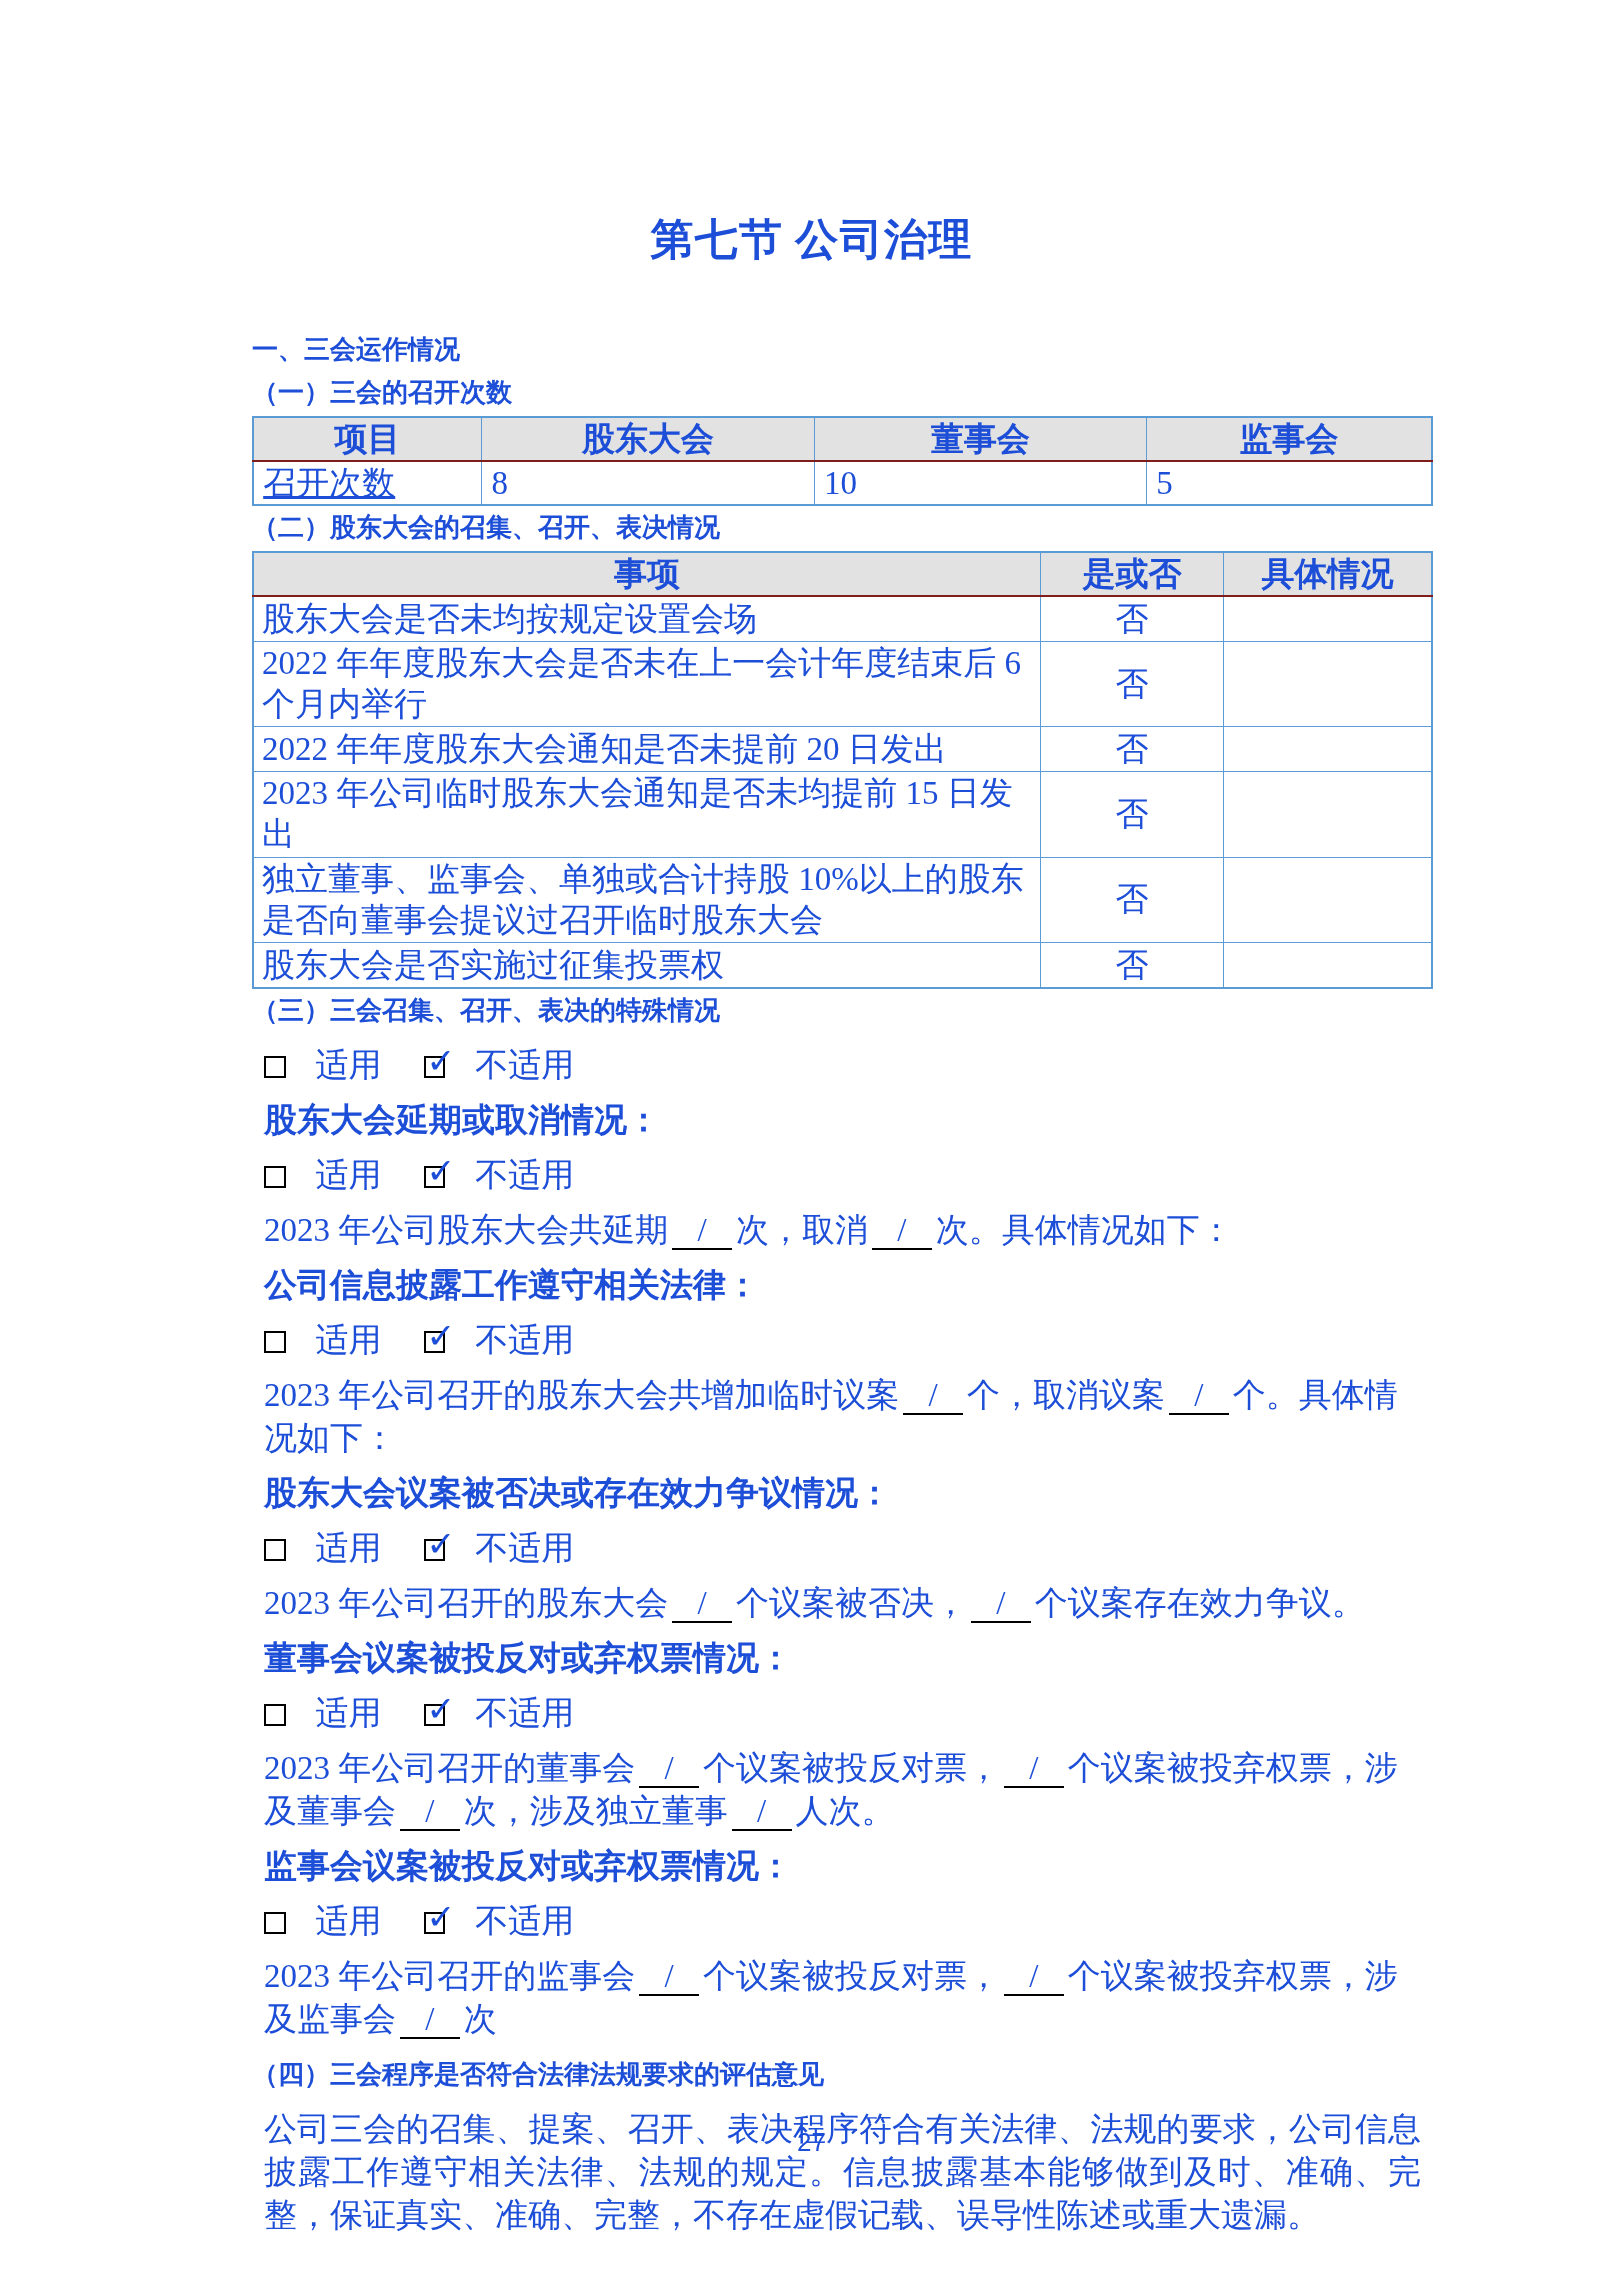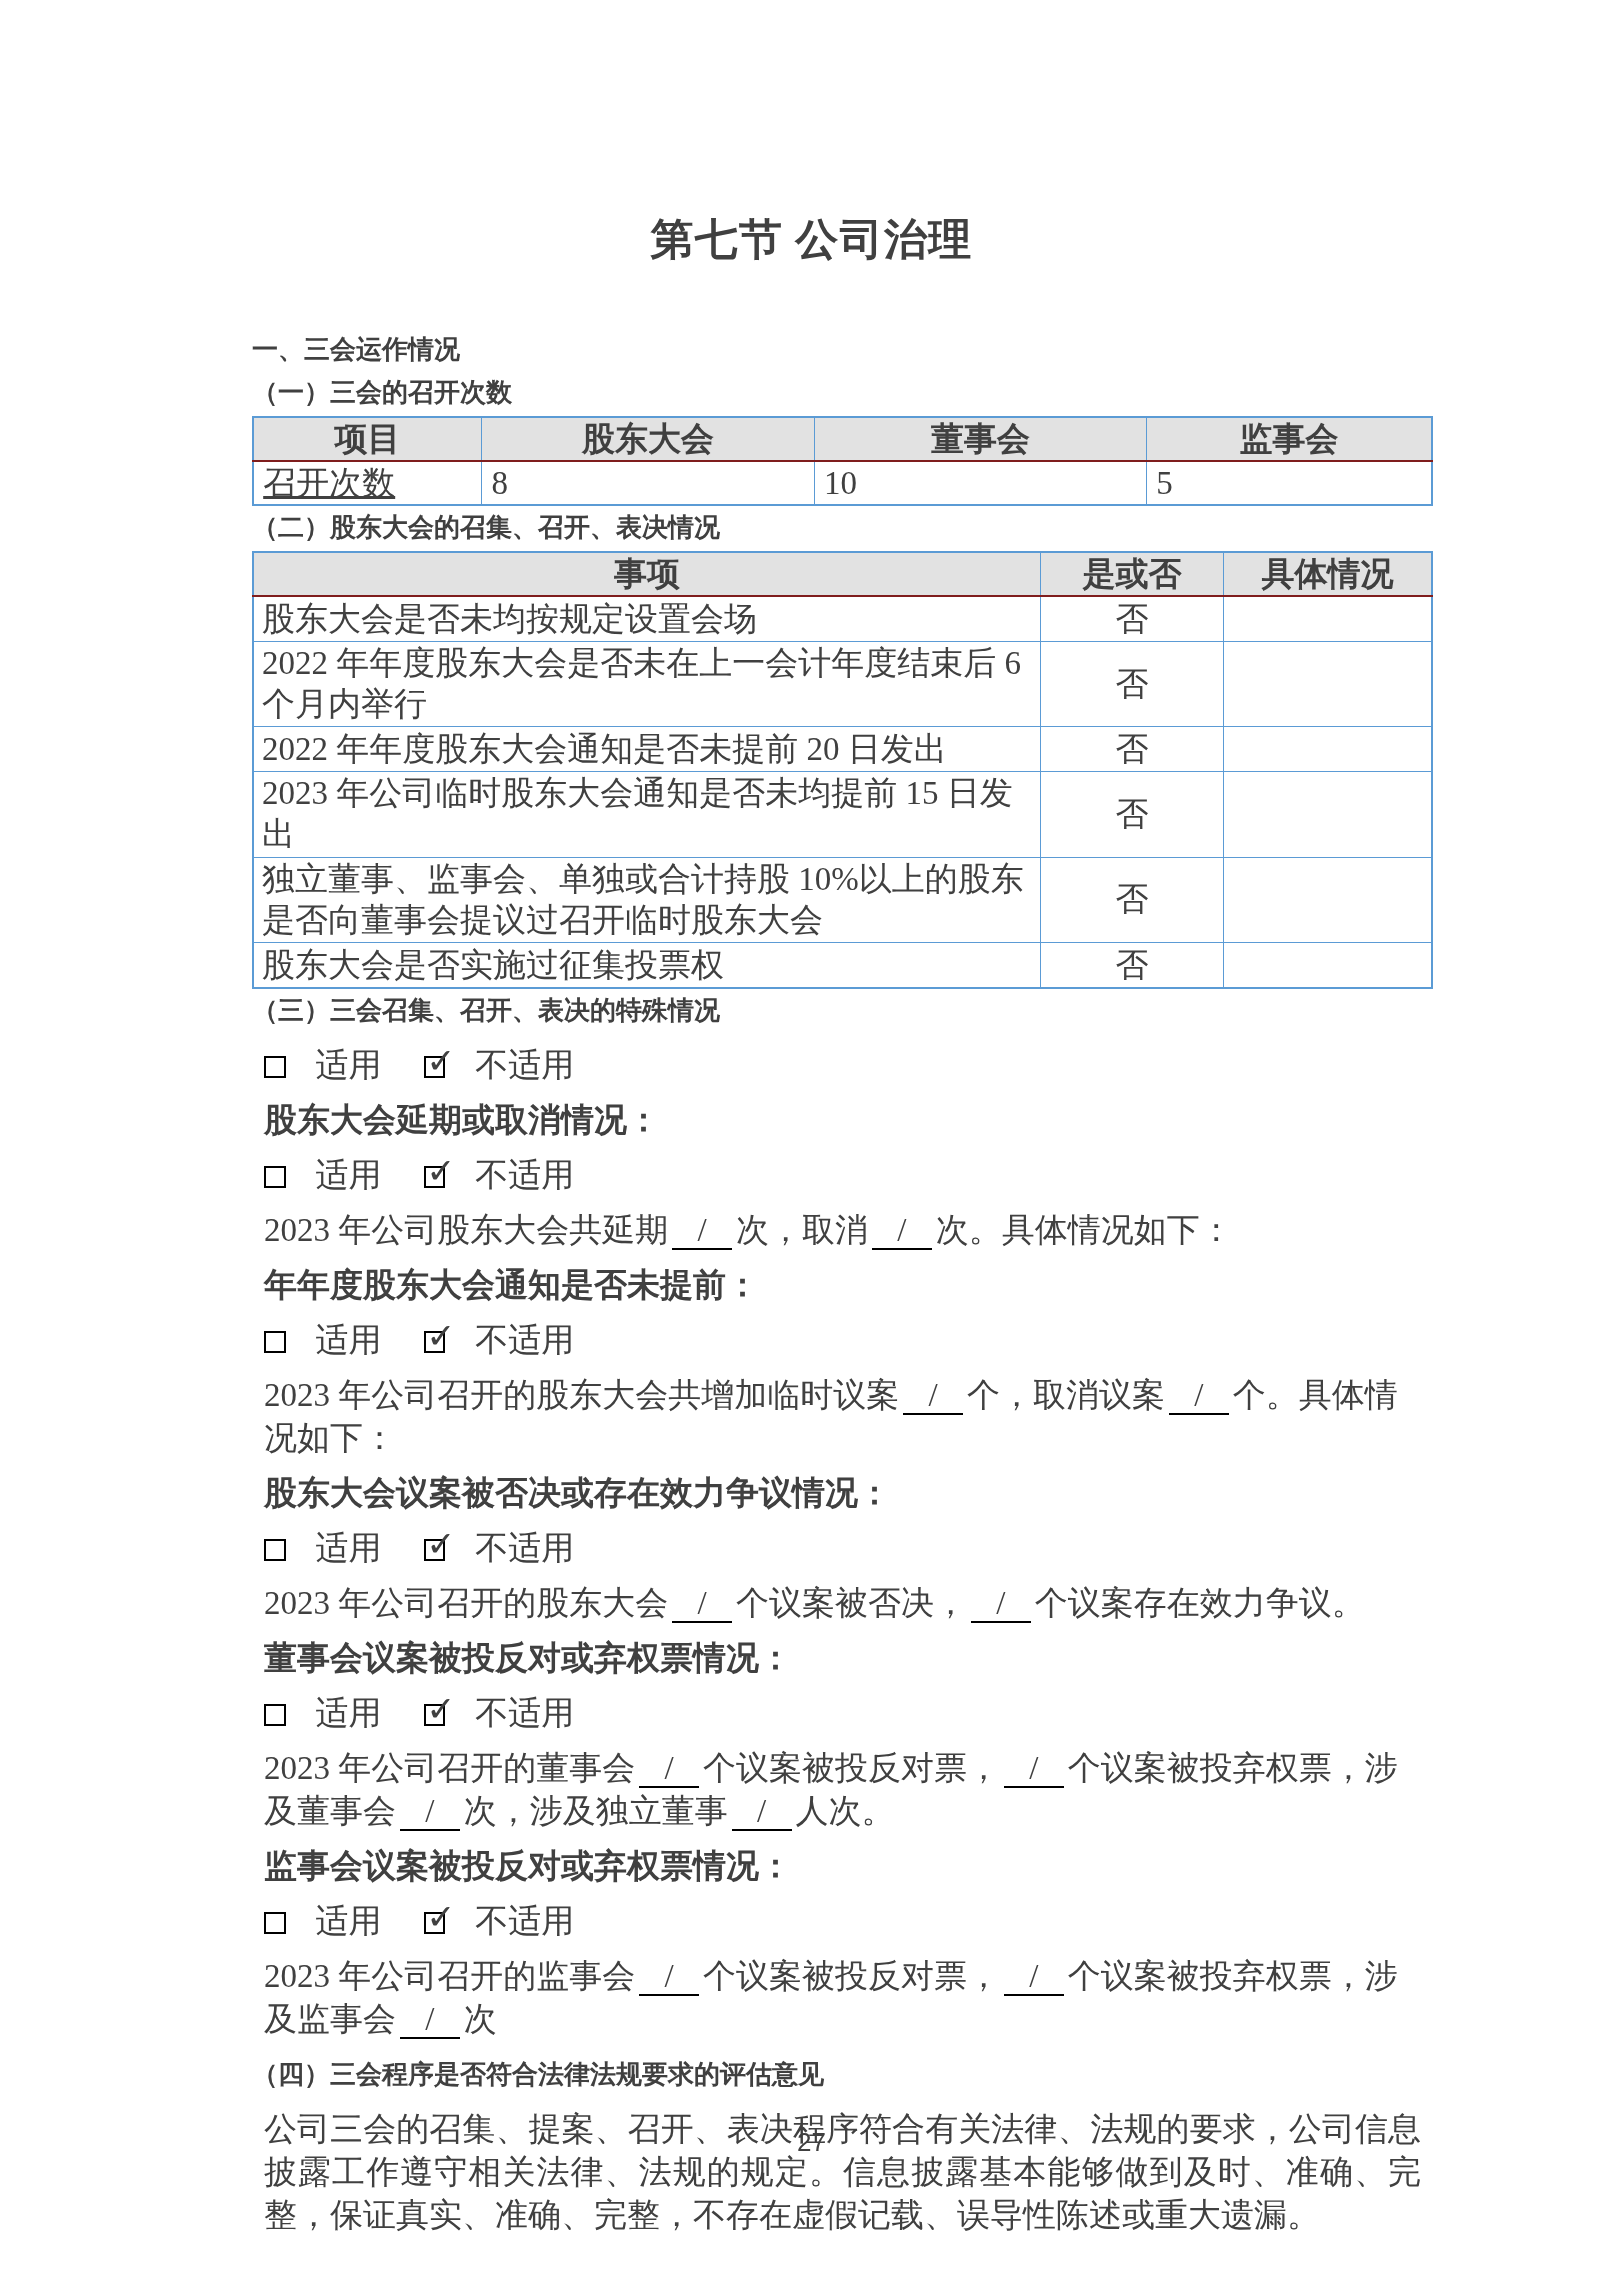--- a/index.html
+++ b/index.html
@@ -2,21 +2,21 @@
 <html style="font-size:10.5px"><head>
 <meta charset="utf-8">
 <style>
   * { box-sizing: border-box; }
   html, body { margin: 0; padding: 0; background: #ffffff; }
   .page {
     position: relative;
     width: 1623px;
     height: 2295px;
     background: #ffffff;
-    color: #404040;
+    color: #1d4ed8;
     font-family: "Liberation Serif", "DejaVu Serif", serif;
     font-size: 33px;
     overflow: hidden;
   }
   .content {
     position: absolute;
     left: 252px;
     top: 0;
     width: 1181px;
   }
@@ -197,21 +197,21 @@
     </p>
 
     <p class="bhead">股东大会延期或取消情况：</p>
 
     <p class="checkline">
       <span class="cb"></span><span class="cb-label">适用</span><span class="cb cb2"><span class="tick">✓</span></span><span class="cb-label">不适用</span>
     </p>
 
     <p class="line"><span>2023 年公司股东大会共延期</span><span class="blank">/</span><span>次，取消</span><span class="blank">/</span><span>次。具体情况如下：</span></p>
 
-    <p class="bhead">年年度股东大会通知是否未提前：</p>
+    <p class="bhead">公司信息披露工作遵守相关法律：</p>
 
     <p class="checkline">
       <span class="cb"></span><span class="cb-label">适用</span><span class="cb cb2"><span class="tick">✓</span></span><span class="cb-label">不适用</span>
     </p>
 
     <p class="line"><span>2023 年公司召开的股东大会共增加临时议案</span><span class="blank">/</span><span>个，取消议案</span><span class="blank">/</span><span>个。具体情况如下：</span></p>
 
     <p class="bhead">股东大会议案被否决或存在效力争议情况：</p>
 
     <p class="checkline">

